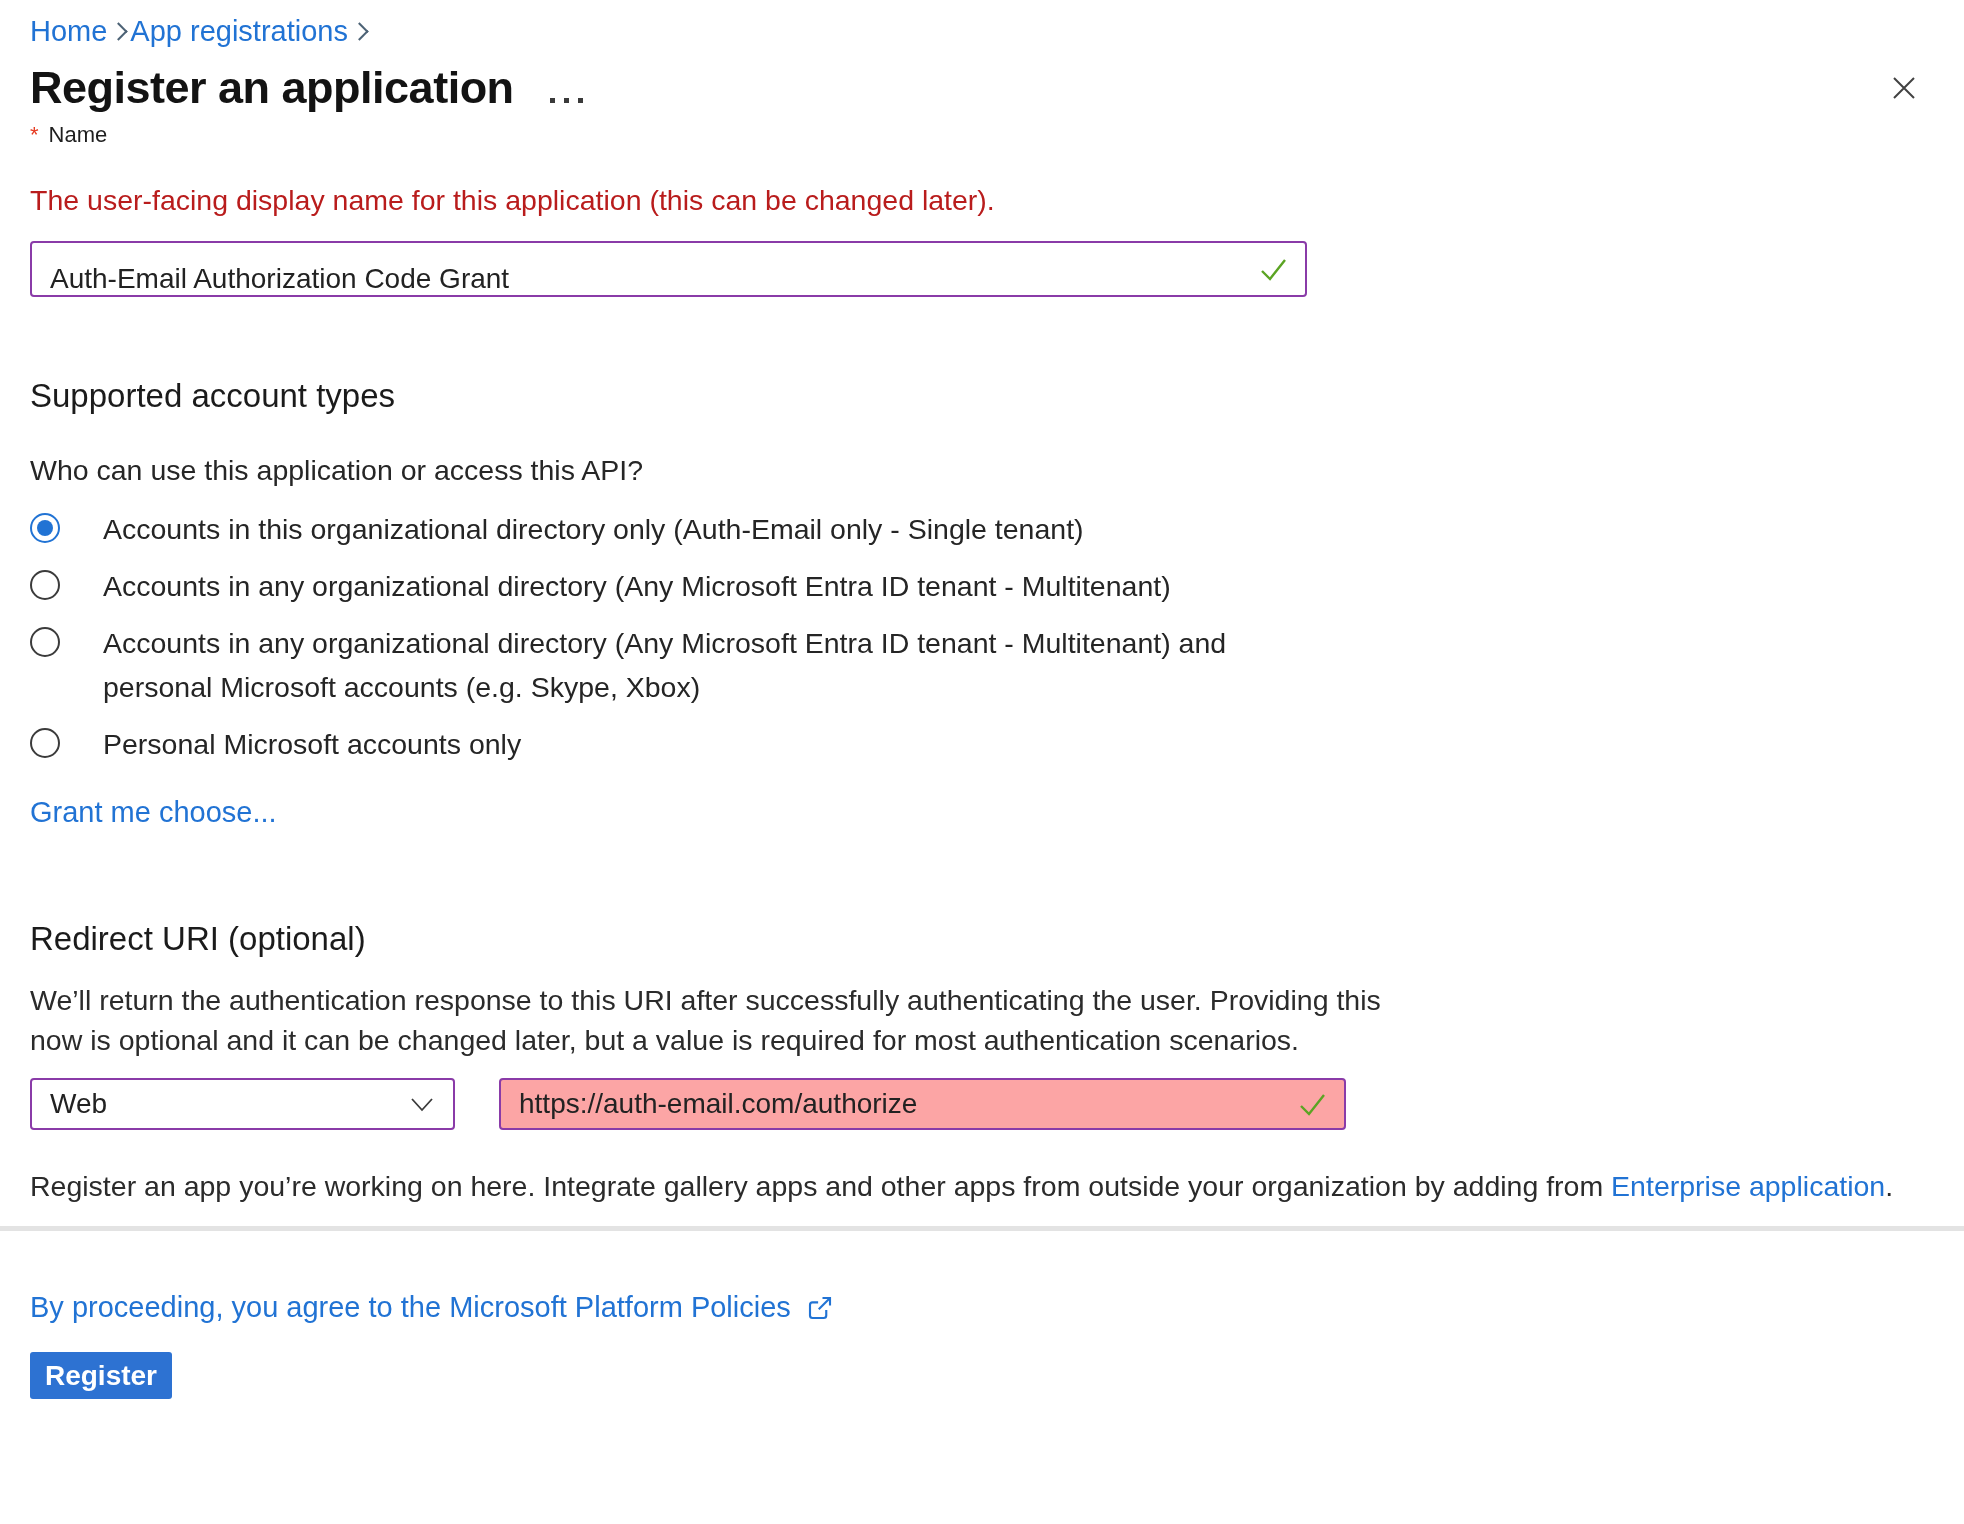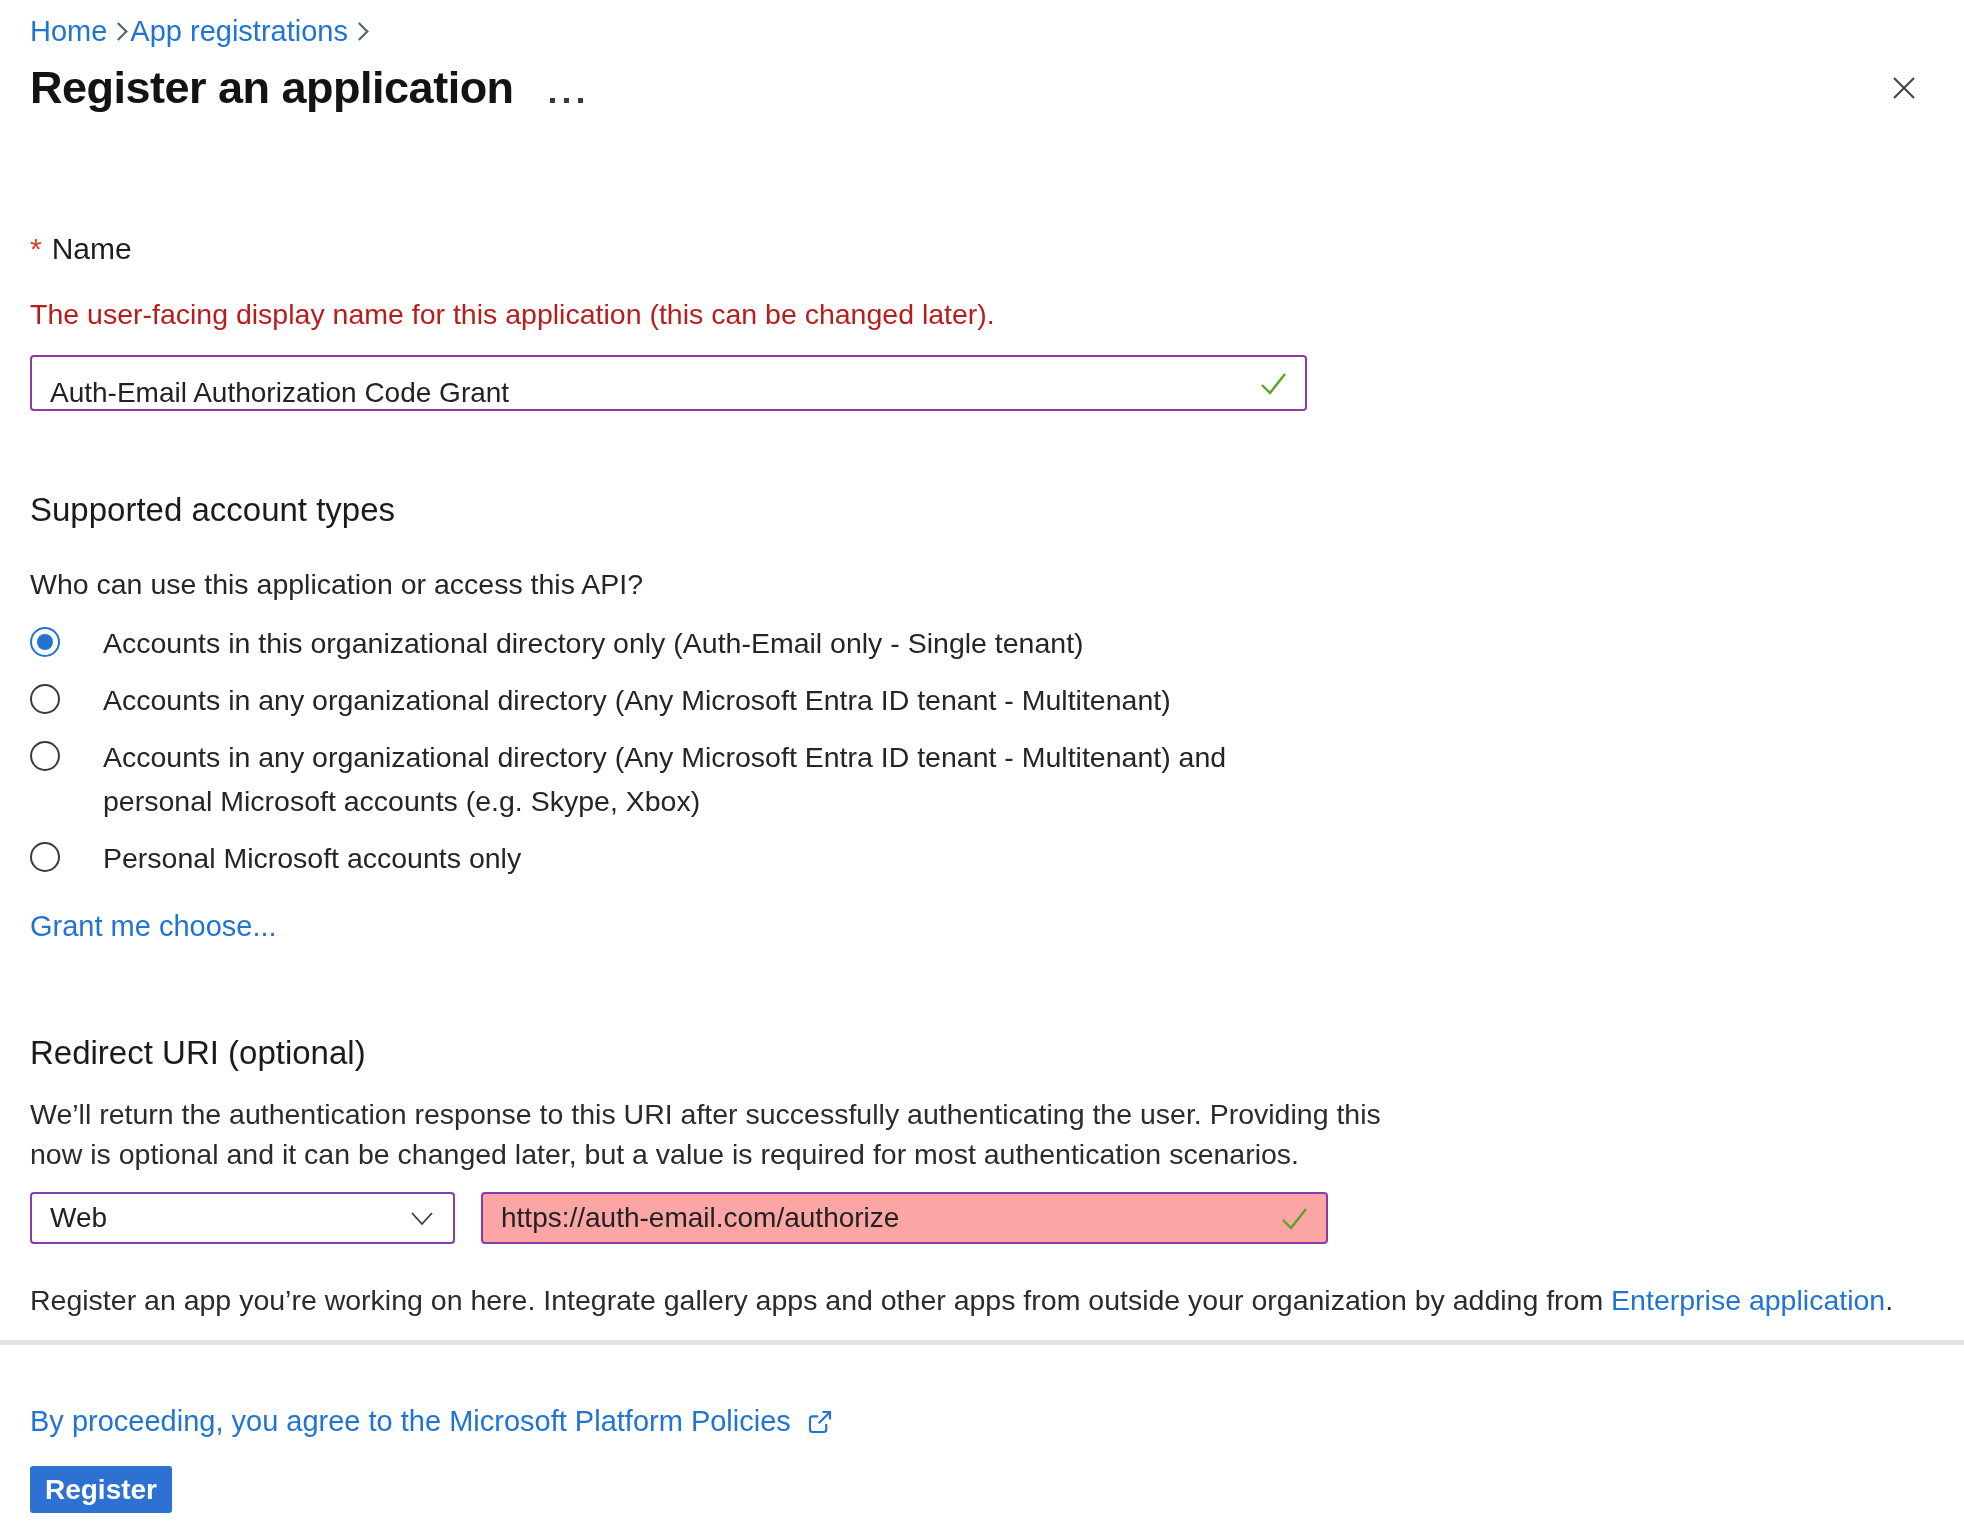--- a/index.html
+++ b/index.html
@@ -25,21 +25,21 @@
 
   
   .title-row{display:flex;align-items:center;margin-top:12px;height:56px;}
   h1{margin:0;font-size:45px;font-weight:700;color:#131313;letter-spacing:-0.5px;line-height:56px;}
   .ellipsis{display:flex;gap:9px;align-self:flex-end;margin-bottom:13px;margin-left:36px;cursor:pointer;}
   .ellipsis i{width:5px;height:5px;background:#3a3a3a;display:block;}
   .close-btn{margin-left:auto;margin-right:12px;background:none;border:none;padding:0;cursor:pointer;
     width:36px;height:36px;display:flex;align-items:center;justify-content:center;}
 
   
-  .field-label{margin-top:114px;font-size:30px;line-height:38px;color:#1e1e1e;}
+  .field-label{font-size:22px;line-height:38px;color:#1e1e1e;}
   .req{color:#e63a21;margin-right:10px;}
   .field-desc{margin-top:28px;font-size:28.5px;line-height:36px;color:#b91c1c;}
   .input-wrap{margin-top:23px;width:1277px;height:56px;border:2.4px solid var(--purple);border-radius:4px;
     display:flex;align-items:flex-end;padding:0 18px;position:relative;background:#fff;}
   .input-wrap input{border:none;outline:none;flex:1;font-size:28px;color:#222;
     font-family:"Liberation Sans",sans-serif;background:transparent;padding:0;margin-right:46px;}
   .check-icon{position:absolute;right:14px;top:50%;transform:translateY(-50%);width:36px;height:36px;}
 
   
   h2{margin:0;font-weight:400;font-size:33px;line-height:42px;color:#1b1b1b;}
@@ -54,21 +54,21 @@
     flex:none;margin-top:6px;position:relative;}
   .radio-option.selected .radio-circle{border-color:var(--link);}
   .radio-option.selected .radio-circle::after{content:"";position:absolute;inset:4.6px;border-radius:50%;background:var(--link);}
 
   .help-link{margin-top:27px;font-size:29px;line-height:38px;}
   a.link{color:var(--link);text-decoration:none;cursor:pointer;}
 
   
   .h2-redirect{margin-top:87px;}
   .redirect-desc{margin-top:20px;width:1370px;font-size:28.5px;line-height:40px;color:#2b2b2b;}
-  .uri-row{margin-top:18px;display:flex;gap:26px;}
+  .uri-row{margin-top:18px;display:flex;gap:44px;}
   .select-box{width:425px;height:52px;border:2.4px solid var(--purple);border-radius:4px;background:#fff;
     display:flex;align-items:center;padding:0 18px;position:relative;cursor:pointer;font-size:28px;color:#222;}
   .select-chevron{position:absolute;right:16px;top:50%;transform:translateY(-50%);width:30px;height:30px;}
   .uri-box{width:847px;height:52px;border:2.4px solid var(--purple);border-radius:4px;background:#fca5a5;
     display:flex;align-items:center;padding:0 18px;position:relative;}
   .uri-box input{border:none;outline:none;flex:1;font-size:28px;color:#222;
     font-family:"Liberation Sans",sans-serif;background:transparent;padding:0;margin-right:46px;}
 
   .enterprise-note{margin-top:38px;font-size:28.5px;line-height:36px;color:#2b2b2b;}
 

